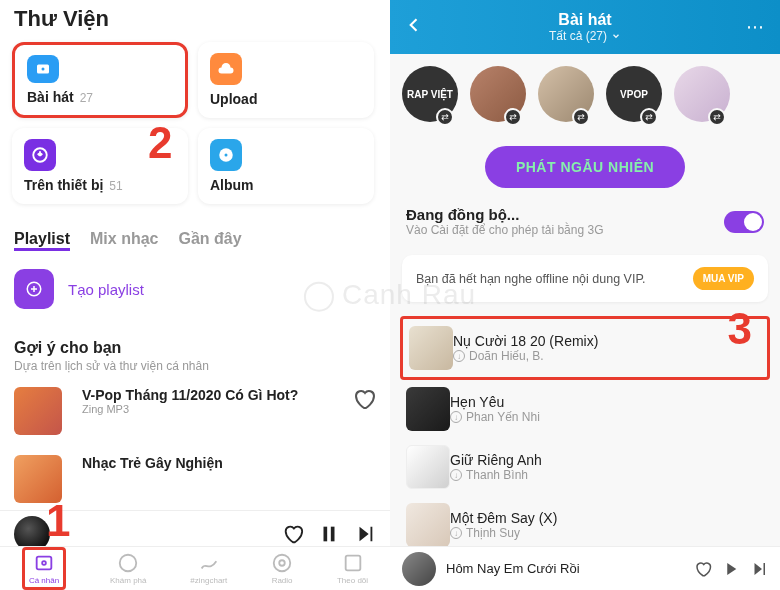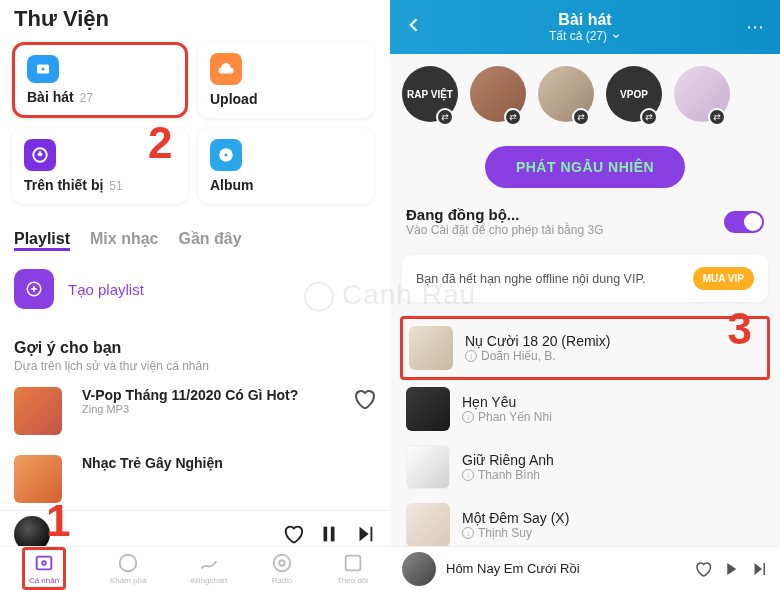--- a/index.html
+++ b/index.html
@@ -75,21 +75,21 @@
 .sync-text .l1 { font-size: 15px; font-weight: 700; color: #222; }
 .sync-text .l2 { font-size: 12px; color: #999; }
 .toggle { width: 40px; height: 22px; border-radius: 11px; background: #8a3fe3; position: relative; }
 .toggle::after { content: ''; position: absolute; right: 2px; top: 2px; width: 18px; height: 18px; border-radius: 50%; background: #fff; }
 
 .vip-bar { margin: 14px 12px; background: #fff; border-radius: 10px; padding: 12px 14px; display: flex; align-items: center; justify-content: space-between; box-shadow: 0 1px 3px rgba(0,0,0,0.06); }
 .vip-bar span { font-size: 12.5px; color: #555; }
 .vip-btn { background: #ffb020; color: #fff; font-size: 10px; font-weight: 700; padding: 6px 10px; border-radius: 14px; }
 
 .songs { padding: 0 10px; }
-.song { display: flex; align-items: center; gap: 12px; padding: 7px 6px; }
+.song { display: flex; align-items: center; padding: 7px 6px; }
 .song.hl { border: 3px solid #e83b2e; border-radius: 4px; }
 .song-thumb { width: 44px; height: 44px; border-radius: 6px; flex-shrink: 0; }
 .st1 { background: linear-gradient(135deg,#e8e0d0,#c8b8a0); }
 .st2 { background: linear-gradient(135deg,#3a3a3a,#1a1a1a); }
 .st3 { background: linear-gradient(135deg,#ffffff,#d0d0d0); border: 1px solid #eee; }
 .st4 { background: linear-gradient(135deg,#f0e8e0,#d8c8b8); }
 .st5 { background: linear-gradient(135deg,#d8b8a0,#a88060); }
 .song-text { flex: 1; min-width: 0; }
 .song-title { font-size: 14px; font-weight: 500; color: #222; white-space: nowrap; overflow: hidden; text-overflow: ellipsis; }
 .song-artist { font-size: 12px; color: #999; display: flex; align-items: center; gap: 4px; }

